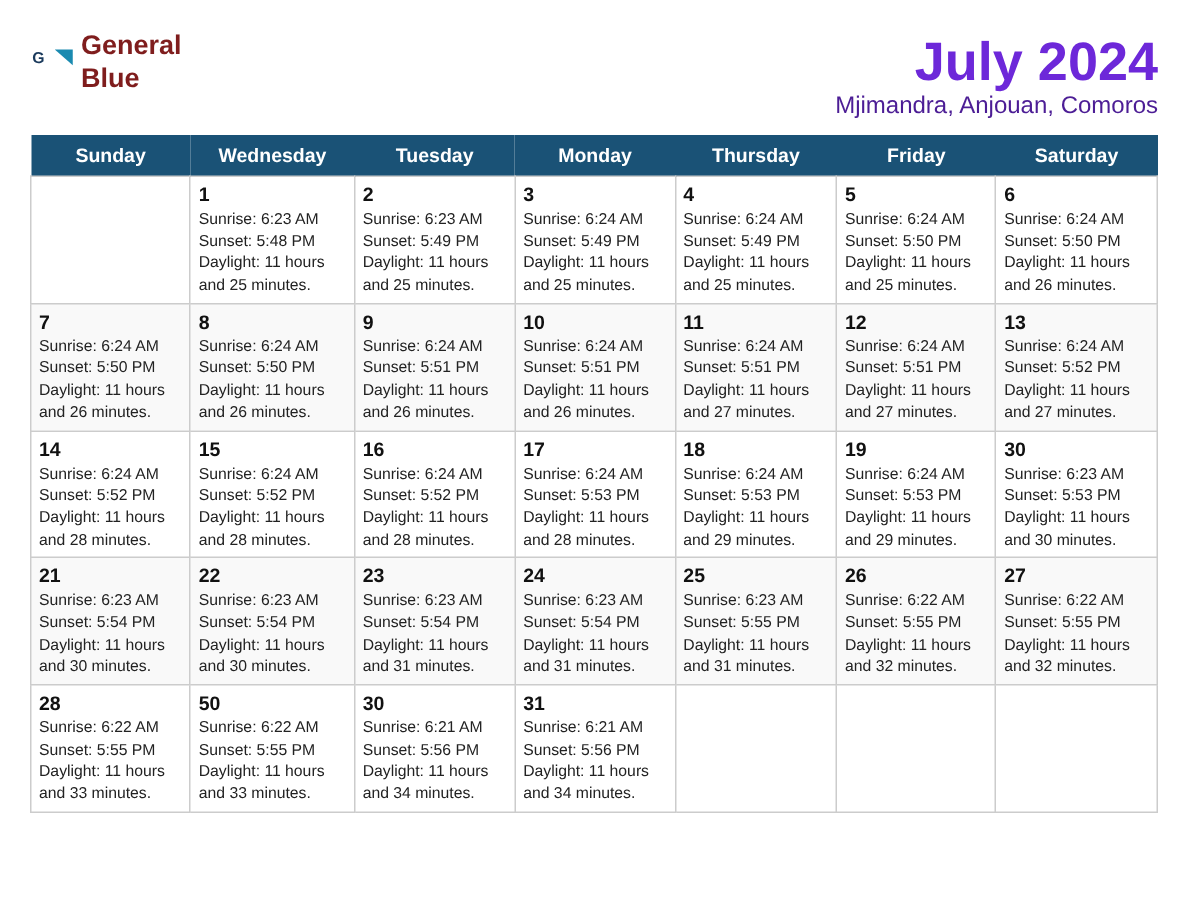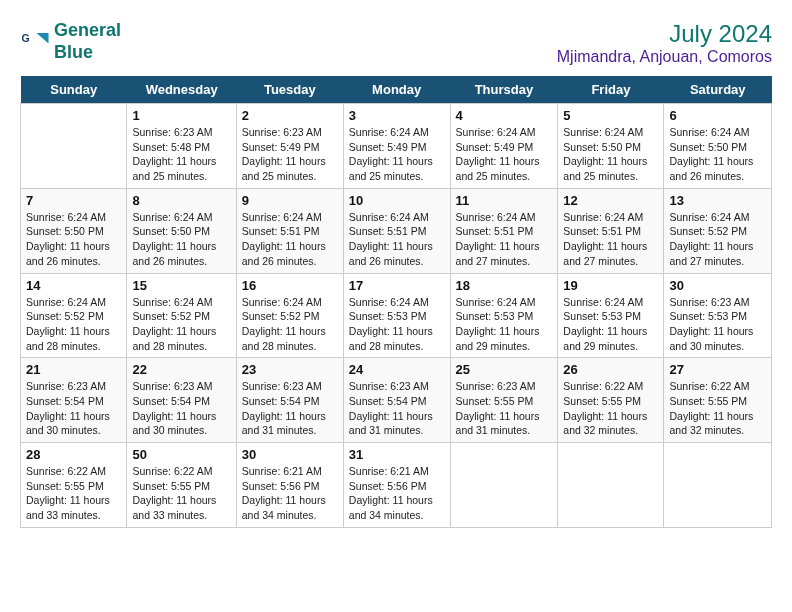--- a/index.html
+++ b/index.html
@@ -16,35 +16,35 @@
       align-items: flex-start;
       margin-bottom: 10px;
     }
     .logo {
       display: flex;
       align-items: center;
     }
     .logo-text {
       font-size: 18px;
       font-weight: bold;
-      color: #0f766e;
+      color: #7f1d1d;
       line-height: 1.2;
     }
     .logo-icon {
       width: 30px;
       height: 30px;
       margin-right: 4px;
     }
     .title-block {
       text-align: right;
     }
     .month-year {
-      font-size: 24px;
-      font-weight: normal;
-      color: #0f766e;
+      font-size: 36px;
+      font-weight: bold;
+      color: #6d28d9;
     }
     .location {
       font-size: 16px;
       color: #4c1d95;
     }
     table {
       width: 100%;
       border-collapse: collapse;
       font-size: 11px;
     }

